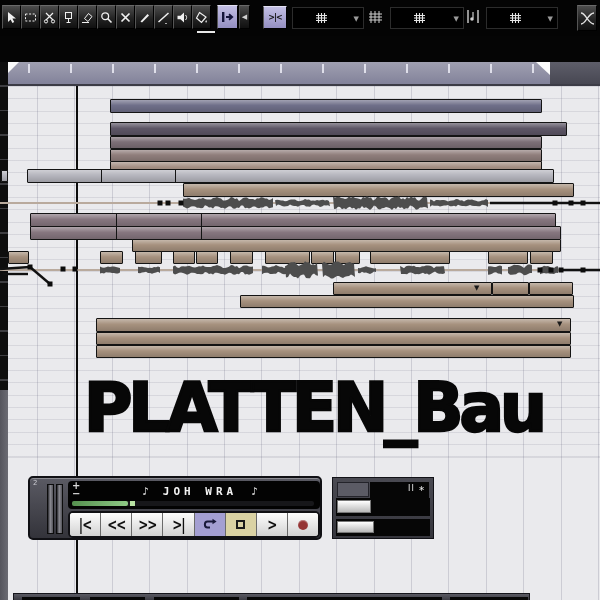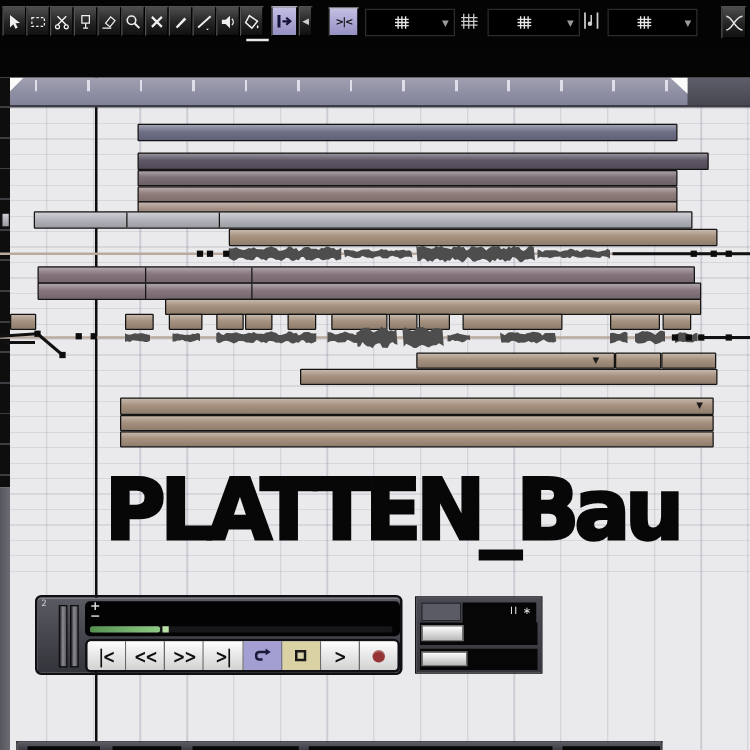--- a/index.html
+++ b/index.html
@@ -358,20 +358,23 @@
 
 <div id="logo">PLATTEN_Bau</div>
 
 <div id="player">
   <span id="unit-label">2</span>
   <div class="fslot" style="left:17px;"></div>
   <div class="fslot" style="left:26px;"></div>
   <div id="lcd">
     <span id="lcd-plus">+</span>
     <span id="lcd-minus">−</span>
+    <div id="lcd-line">
+      <span class="note">♪</span><span>JOH WRA</span><span class="note">♪</span>
+    </div>
     <div id="lcd-progress">
       <div class="green"></div>
       <div class="gtick"></div>
     </div>
   </div>
   <div id="transport">
       <div class="tp">
         <span class="glyph">|&lt;</span>
       </div>
       <div class="tp">

